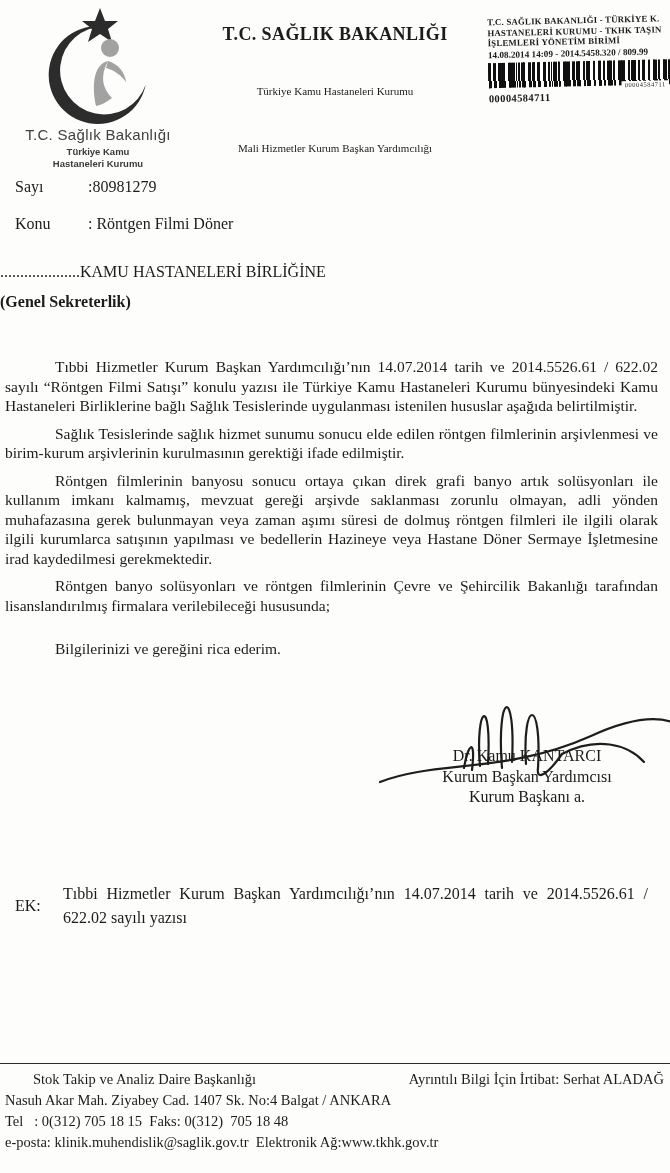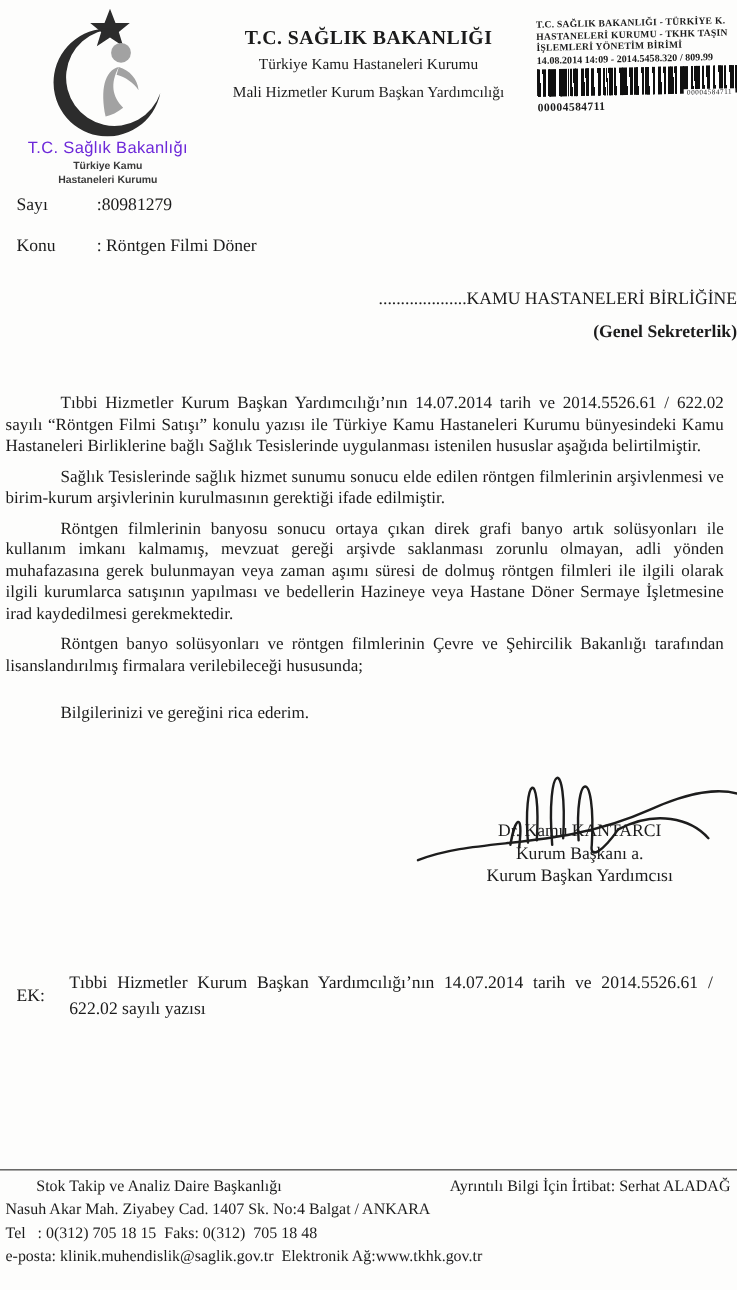--- a/index.html
+++ b/index.html
@@ -4,42 +4,42 @@
 <style>
   html,body{margin:0;padding:0;background:#d8d8d8;}
   #page{
     position:relative;width:670px;height:1173px;margin:0 auto;
     background:#fdfdfc;color:#1b1b1b;overflow:hidden;
     font-family:"Liberation Serif", serif;
   }
   
   .logo-block{position:absolute;top:6px;left:12px;width:172px;text-align:center;}
   .logo-art{display:block;margin:0 auto;}
-  .logo-title{font-family:"Liberation Sans",sans-serif;font-size:15px;color:#6d28d9;letter-spacing:.3px;margin-top:2px;}
+  .logo-title{font-family:"Liberation Sans",sans-serif;font-size:15px;color:#404040;letter-spacing:.3px;margin-top:2px;}
   .logo-sub{font-family:"Liberation Sans",sans-serif;font-size:9.5px;font-weight:bold;color:#3a3a3a;line-height:12px;margin-top:3px;}
   .title-block{position:absolute;top:22px;left:176px;width:318px;text-align:center;line-height:25px;}
   .title-line1{font-size:18px;font-weight:bold;letter-spacing:.4px;}
-  .title-line2,.title-line3{font-size:14px;}
+  .title-line2,.title-line3{font-size:11px;margin-top:32px;}
   .stamp{position:absolute;top:15px;left:488px;width:200px;transform:rotate(-1.3deg);}
   .stamp-line{font-size:8.8px;font-weight:bold;line-height:10.5px;white-space:nowrap;letter-spacing:.2px;}
   .stamp-line4{font-size:9.2px;font-weight:bold;line-height:12px;white-space:nowrap;}
   .barcode{position:relative;margin-top:2px;width:186px;height:25px;
     background-image:
       repeating-linear-gradient(90deg,#101010 0 2px,transparent 2px 5px),
       repeating-linear-gradient(90deg,#101010 0 3px,transparent 3px 11px),
       repeating-linear-gradient(90deg,#101010 0 1px,transparent 1px 7px);
     background-color:#fff;}
   .barcode-inline{position:absolute;right:6px;bottom:-3px;background:#fff;font-size:6.5px;padding:0 3px;letter-spacing:.5px;}
   .barcode-number{font-size:10.5px;font-weight:bold;margin-top:5px;letter-spacing:.4px;}
   
   .content{position:absolute;top:178px;left:0;width:670px;}
   .meta-row{display:flex;margin-left:15px;font-size:16px;height:20px;}
   .meta-label{width:73px;}
   .meta-gap{height:17px;}
-  .recipient{ text-align:right;margin-top:28px;font-size:16px;}
+  .recipient{ text-align:left;margin-top:28px;font-size:16px;}
   .recipient-line2{margin-top:12px;font-weight:bold;}
   
   .letter-body{margin:46px 12px 0 5px;font-size:15.5px;line-height:19.5px;text-align:justify;}
   .letter-body p{margin:0 0 8px 0;text-indent:50px;}
   .closing{margin-top:24px;text-indent:50px;font-size:15.5px;}
   
   .sig-wrap{position:absolute;top:678px;right:0;width:300px;height:140px;}
   .sig-svg{position:absolute;top:0;right:-6px;}
   .sig-text{position:absolute;top:68px;right:18px;width:250px;text-align:center;font-size:16px;line-height:20.5px;}
   
@@ -125,22 +125,22 @@
         <path d="M4,104 C60,82 130,96 215,58 C250,42 278,38 296,44"></path>
         <path d="M88,90 C92,66 100,58 96,92"></path>
         <path d="M104,88 C99,28 116,16 112,86"></path>
         <path d="M126,90 C120,14 140,6 136,84"></path>
         <path d="M150,86 C146,22 166,18 162,90 C160,104 172,96 186,76"></path>
         <path d="M186,76 C220,58 252,66 268,84"></path>
       </g>
     </svg>
     <div class="sig-text">
       <div>Dr. Kamu KANTARCI</div>
+      <div>Kurum Başkan Yardımcısı</div>
       <div>Kurum Başkanı a.</div>
-      <div>Kurum Başkan Yardımcısı</div>
     </div>
   </div>
 
   <div class="ek">
     <span class="ek-label">EK:</span>
     <span class="ek-text">Tıbbi Hizmetler Kurum Başkan Yardımcılığı’nın 14.07.2014 tarih ve 2014.5526.61 / 622.02 sayılı yazısı</span>
   </div>
 
   <div class="footer">
     <div class="footer-row1">

